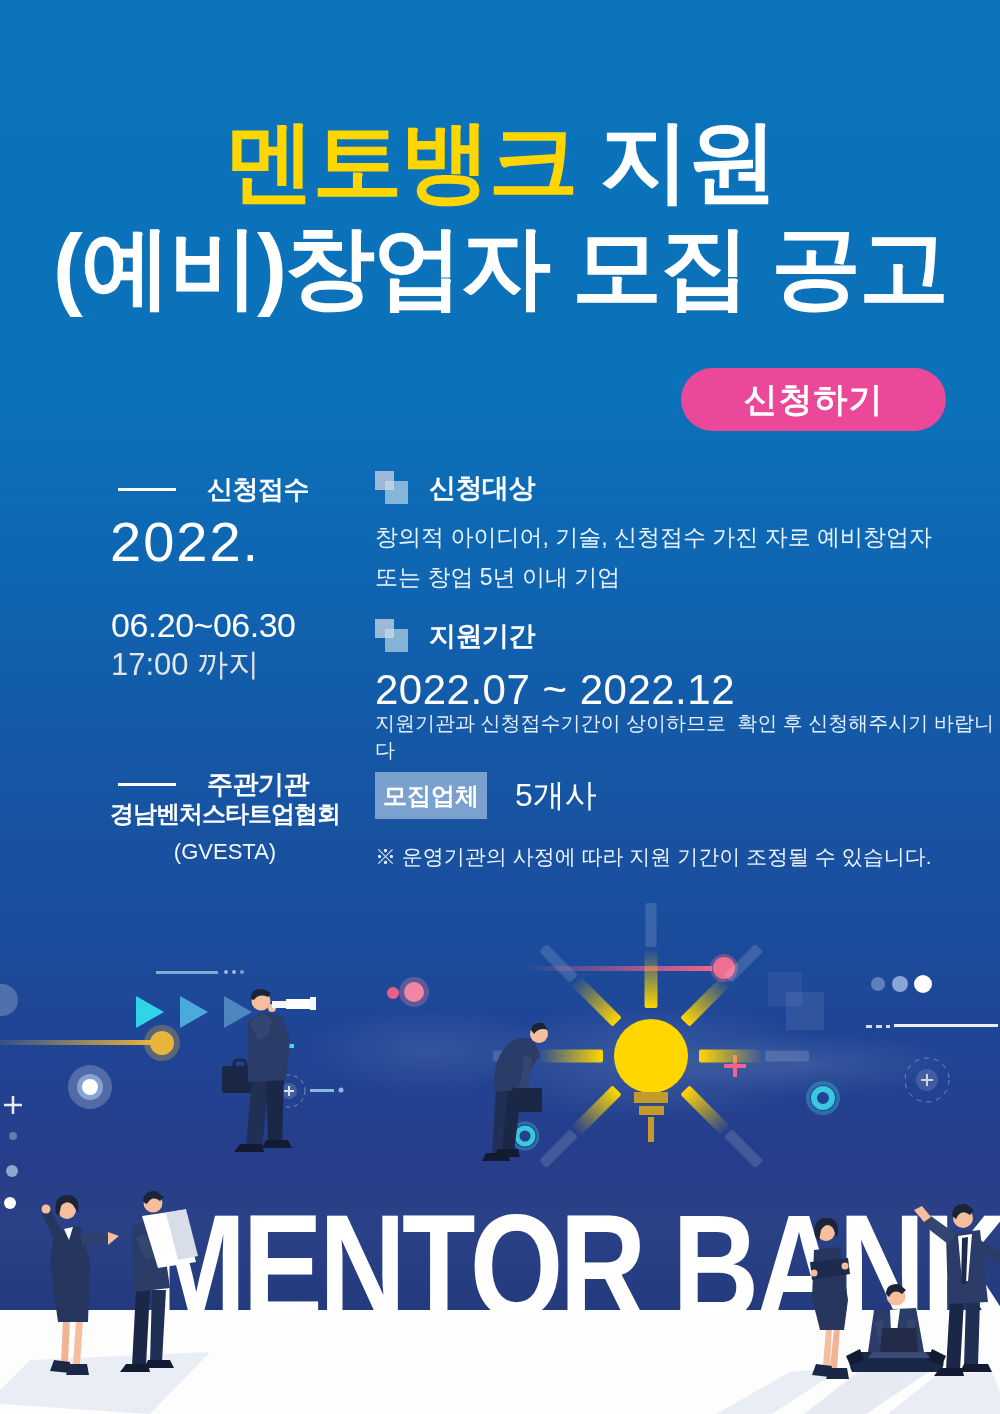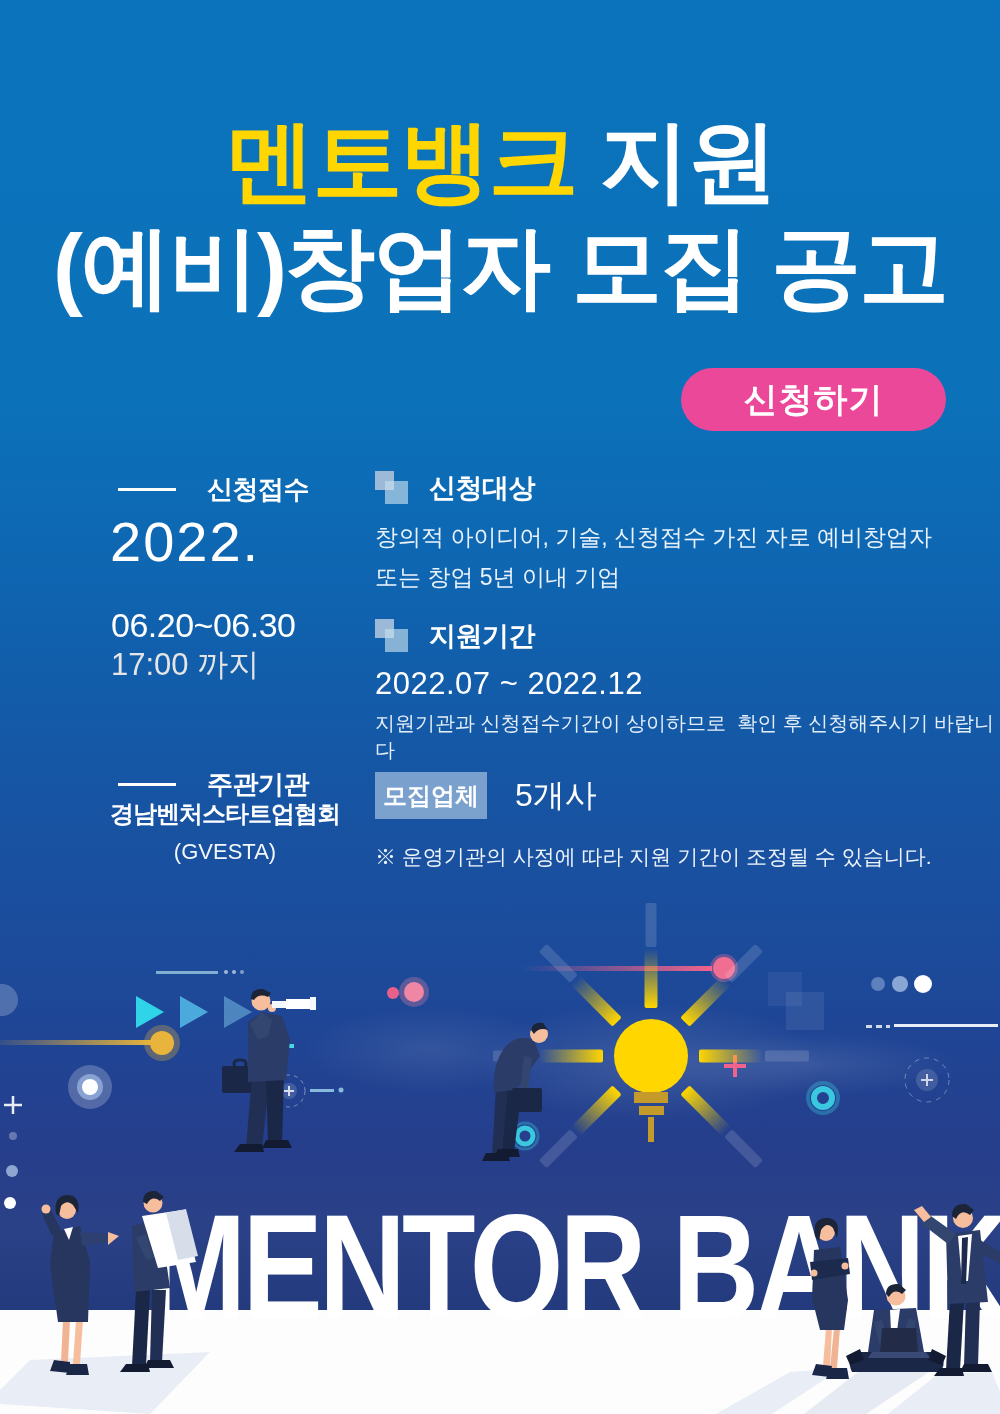--- a/index.html
+++ b/index.html
@@ -33,21 +33,21 @@
   .org-name{font-size:24px;font-weight:700;letter-spacing:-1px;}
   .org-abbr{font-size:22px;font-weight:300;margin-top:9px;color:#F2F7FC;}
   
   .sec-head{position:absolute;display:flex;align-items:center;gap:20px;}
   .sq-icon{position:relative;width:34px;height:34px;flex:0 0 auto;}
   .sq1{position:absolute;left:0;top:0;width:19px;height:19px;background:#A4BED9;opacity:.95;}
   .sq2{position:absolute;left:10px;top:10px;width:23px;height:23px;background:#C6DEEC;opacity:.65;}
   .sec-label{font-size:27px;font-weight:700;letter-spacing:-.5px;}
   .target-desc{position:absolute;left:375px;top:518px;width:560px;font-size:23px;font-weight:300;
                line-height:1.72;color:#EAF3FB;white-space:pre-wrap;}
-  .period-value{position:absolute;left:375px;top:666px;font-size:31px;font-weight:300;letter-spacing:.5px;}
+  .period-value{position:absolute;left:375px;top:666px;font-size:42px;font-weight:300;letter-spacing:.5px;}
   .period-note{position:absolute;left:375px;top:710px;font-size:20px;font-weight:300;color:#E3EEF9;white-space:pre-wrap;}
   .recruit{position:absolute;left:375px;top:772px;display:flex;align-items:center;gap:28px;}
   .badge{width:112px;height:47px;background:rgba(206,224,240,.55);display:flex;align-items:center;
          justify-content:center;font-size:24px;font-weight:700;}
   .count{font-size:32px;font-weight:300;}
   .footnote{position:absolute;left:375px;top:843px;font-size:21px;font-weight:300;color:#EDF4FB;}
   
   .mentor{position:absolute;left:146px;top:1193px;font-size:128px;font-weight:700;line-height:1;
           letter-spacing:-4px;white-space:nowrap;color:#FFF;transform:scale(.94,1.16);transform-origin:0 0;}
   .illus{position:absolute;left:0;top:0;width:1000px;height:1414px;pointer-events:none;}

